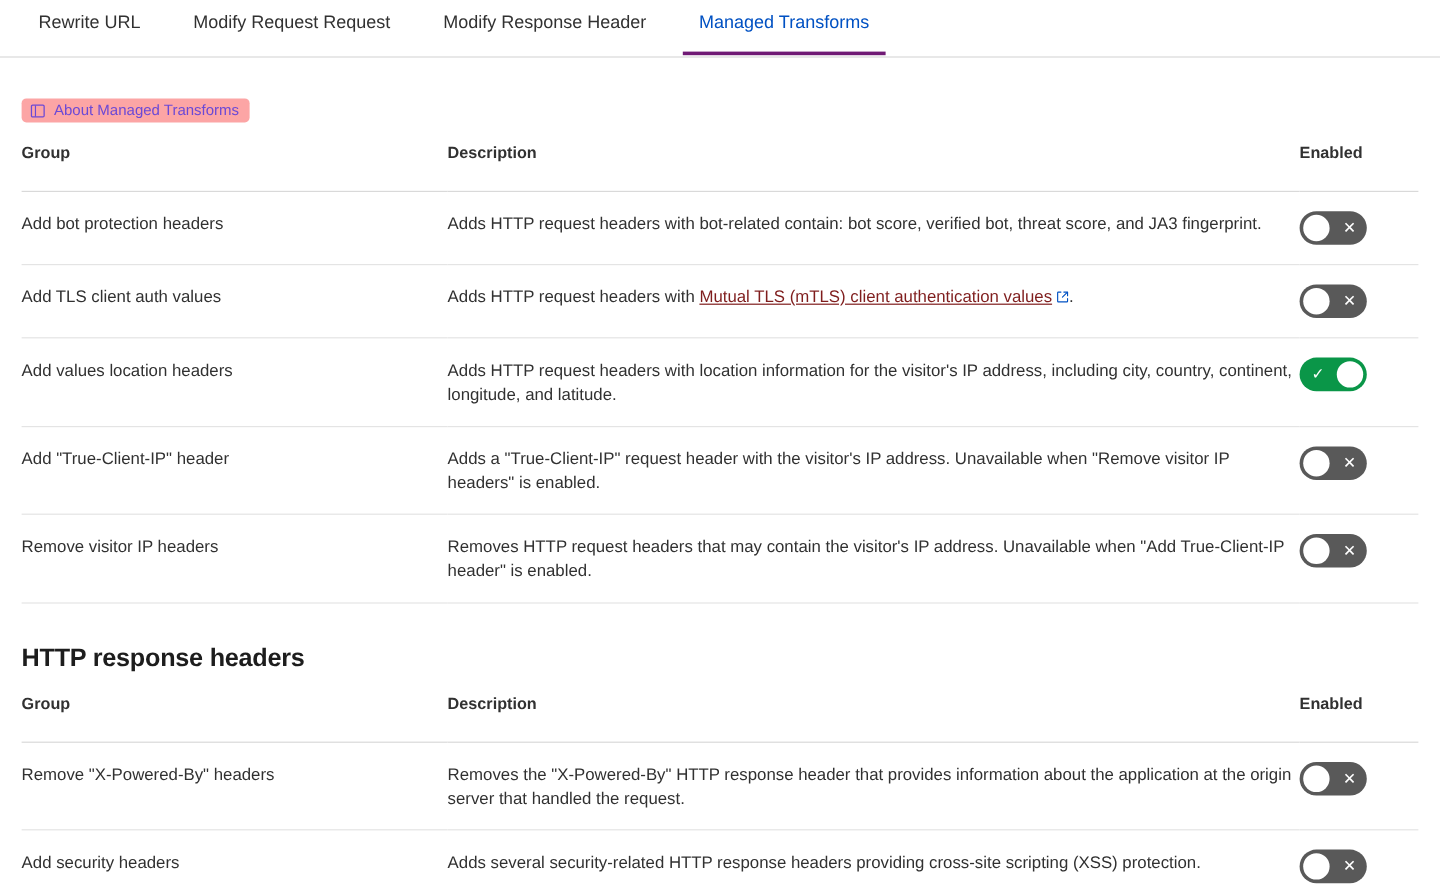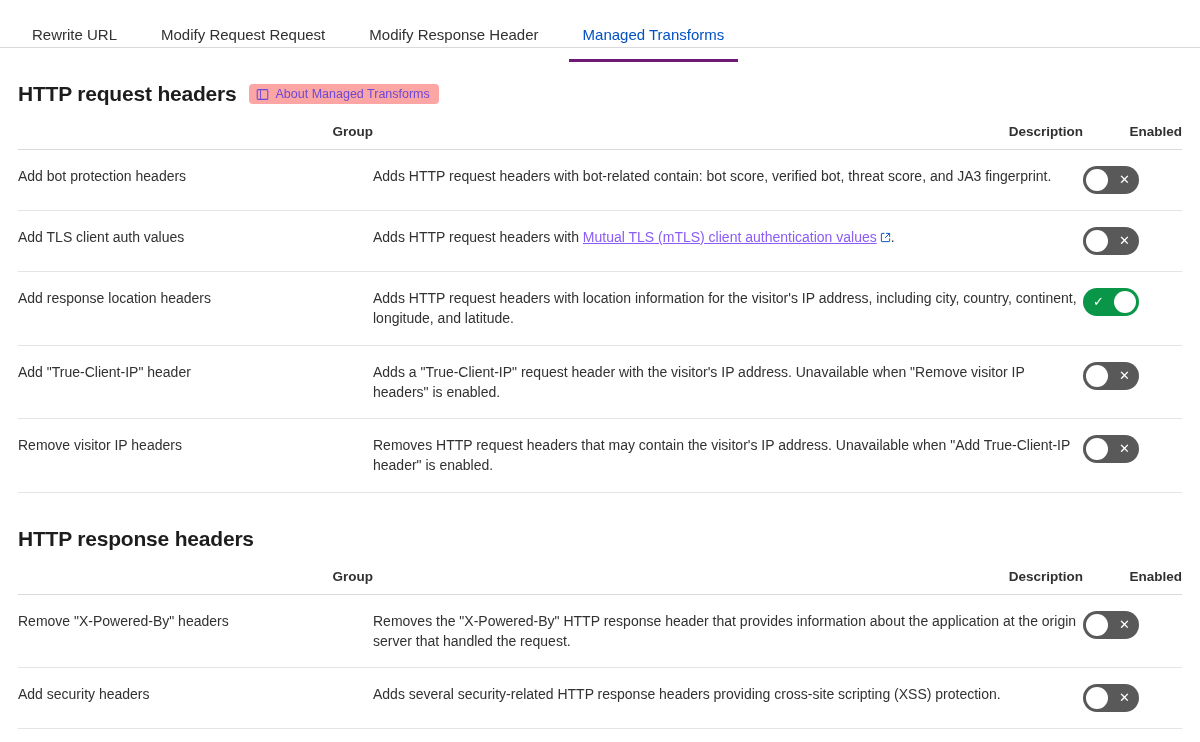--- a/index.html
+++ b/index.html
@@ -23,21 +23,21 @@
   }
   .tab {
     font-size: 15px;
     color: #313131;
     padding: 6px 14px 16px 14px;
     margin-right: 16px;
     cursor: pointer;
     white-space: nowrap;
     border-bottom: 3px solid transparent;
     position: relative;
-    top: 20px;
+    top: 4px;
   }
   .tab.active {
     color: #0051c3;
     font-weight: normal;
     border-bottom: 3px solid #701a75;
   }
 
   .content { padding: 0 18px; }
 
   .section-head {
@@ -69,45 +69,45 @@
     display: inline-block;
     position: relative;
   }
 
   table.mt {
     width: 100%;
     border-collapse: collapse;
     table-layout: fixed;
   }
   table.mt th {
-    text-align: right;
+    text-align: left;
     font-size: 13.5px;
     font-weight: bold;
     color: #313131;
-    padding: 6px 0 10px 0;
+    padding: 6px 0 24px 0;
     border-bottom: 1px solid #d9d9d9;
   }
   table.mt td {
     font-size: 14px;
     color: #313131;
     padding: 16px 0;
     border-bottom: 1px solid #e4e4e4;
     vertical-align: top;
     line-height: 1.45;
   }
   col.c-group { width: 355px; }
   col.c-desc  { width: 710px; }
   col.c-enab  { width: 99px; }
 
   td.group { padding-right: 14px; }
   td.desc { padding-right: 30px; }
   td.enab { text-align: left; }
 
   .desc a {
-    color: #8b5cf6;
+    color: #7f1d1d;
   }
   .ext-icon {
     display: inline-block;
     width: 11px; height: 11px;
     margin-left: 3px;
     position: relative;
     top: 1px;
   }
 
   .toggle {
@@ -148,21 +148,20 @@
 <div class="tabbar">
   <div class="tab">Rewrite URL</div>
   <div class="tab">Modify Request Request</div>
   <div class="tab">Modify Response Header</div>
   <div class="tab active">Managed Transforms</div>
 </div>
 
 <div class="content">
 
   <div class="section-head">
-    <div class="section-title">HTTP request headers</div>
     <div class="about-pill">
       <span class="bookicon">
         <svg width="13" height="13" viewBox="0 0 16 16" fill="none" xmlns="http://www.w3.org/2000/svg">
           <rect x="1.5" y="2" width="13" height="12" rx="1.2" stroke="#6b49d6" stroke-width="1.3"></rect>
           <line x1="5.6" y1="2.4" x2="5.6" y2="13.6" stroke="#6b49d6" stroke-width="1.2"></line>
         </svg>
       </span>
       <span>About Managed Transforms</span>
     </div>
   </div>
@@ -201,21 +200,21 @@
               </svg></span><span>.</span></td>
         <td class="enab">
           <span class="toggle">
             <span class="knob"></span>
             <span class="mark">✕</span>
           </span>
         </td>
       </tr>
 
       <tr>
-        <td class="group">Add response location headers</td>
+        <td class="group">Add values location headers</td>
         <td class="desc">Adds HTTP request headers with location information for the visitor's IP address, including city, country, continent, longitude, and latitude.</td>
         <td class="enab">
           <span class="toggle on">
             <span class="knob"></span>
             <span class="mark">✓</span>
           </span>
         </td>
       </tr>
 
       <tr>

